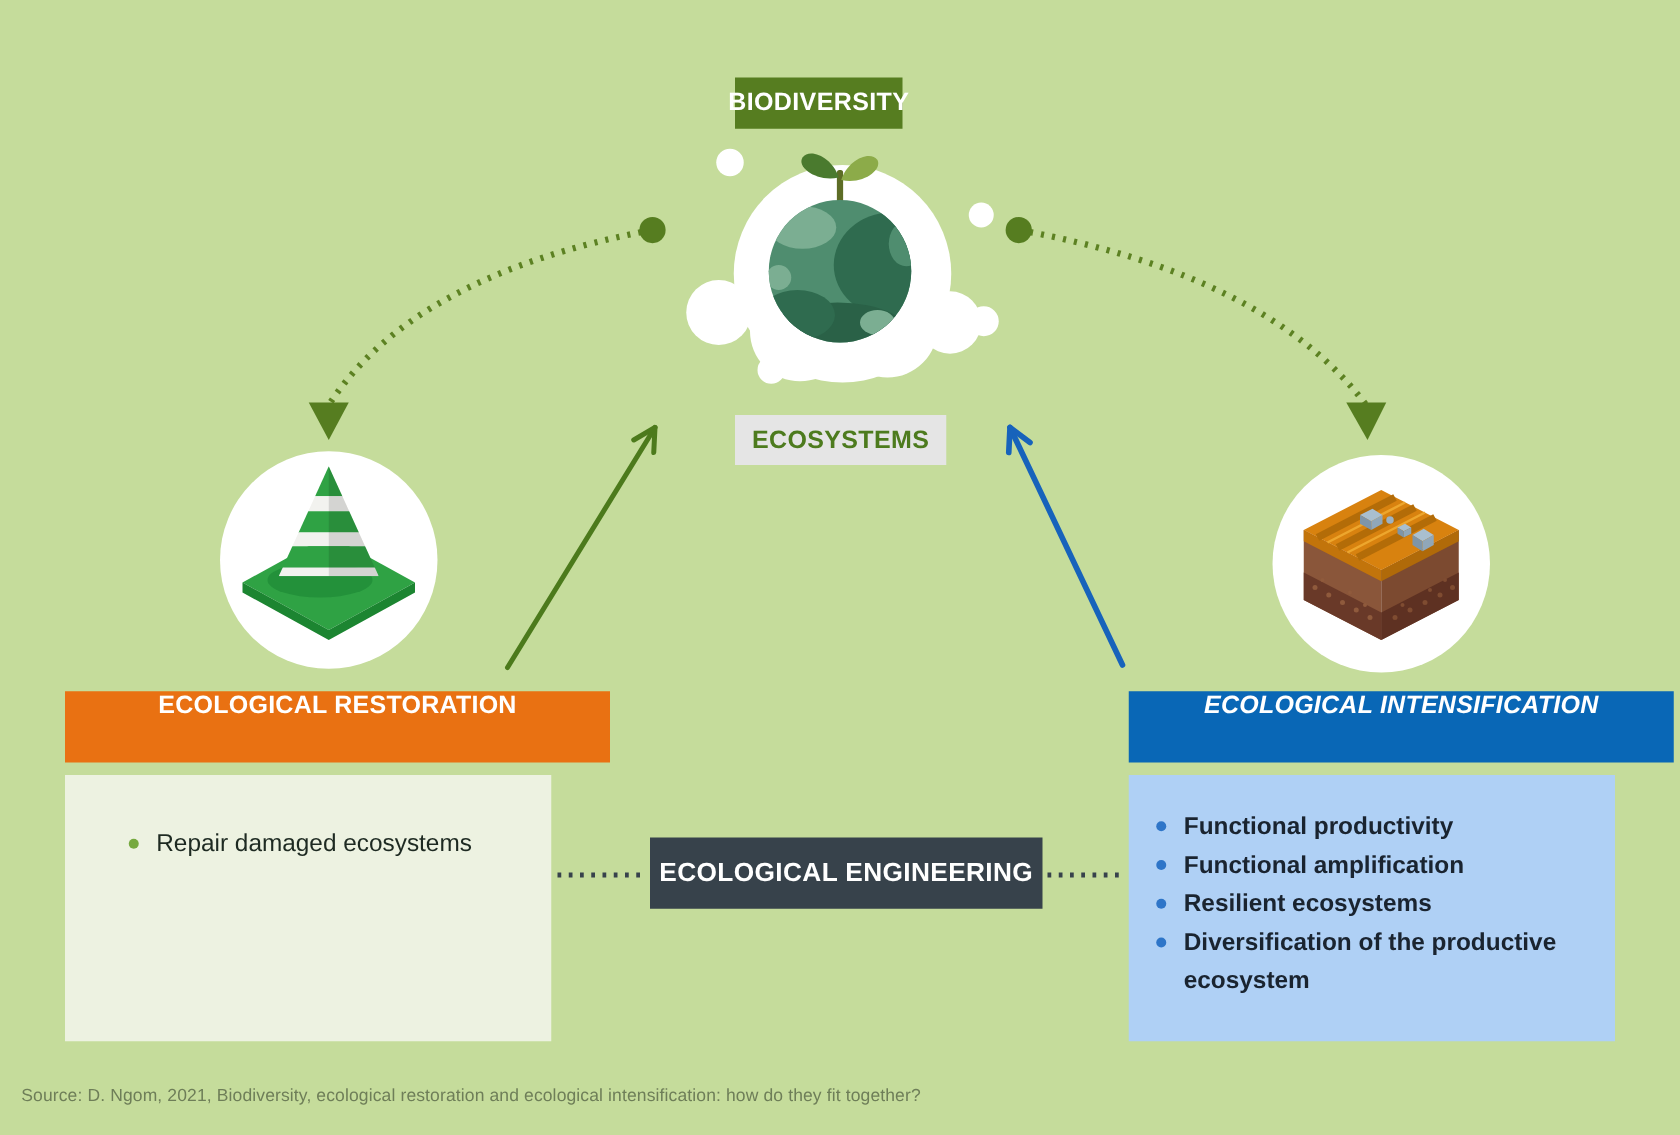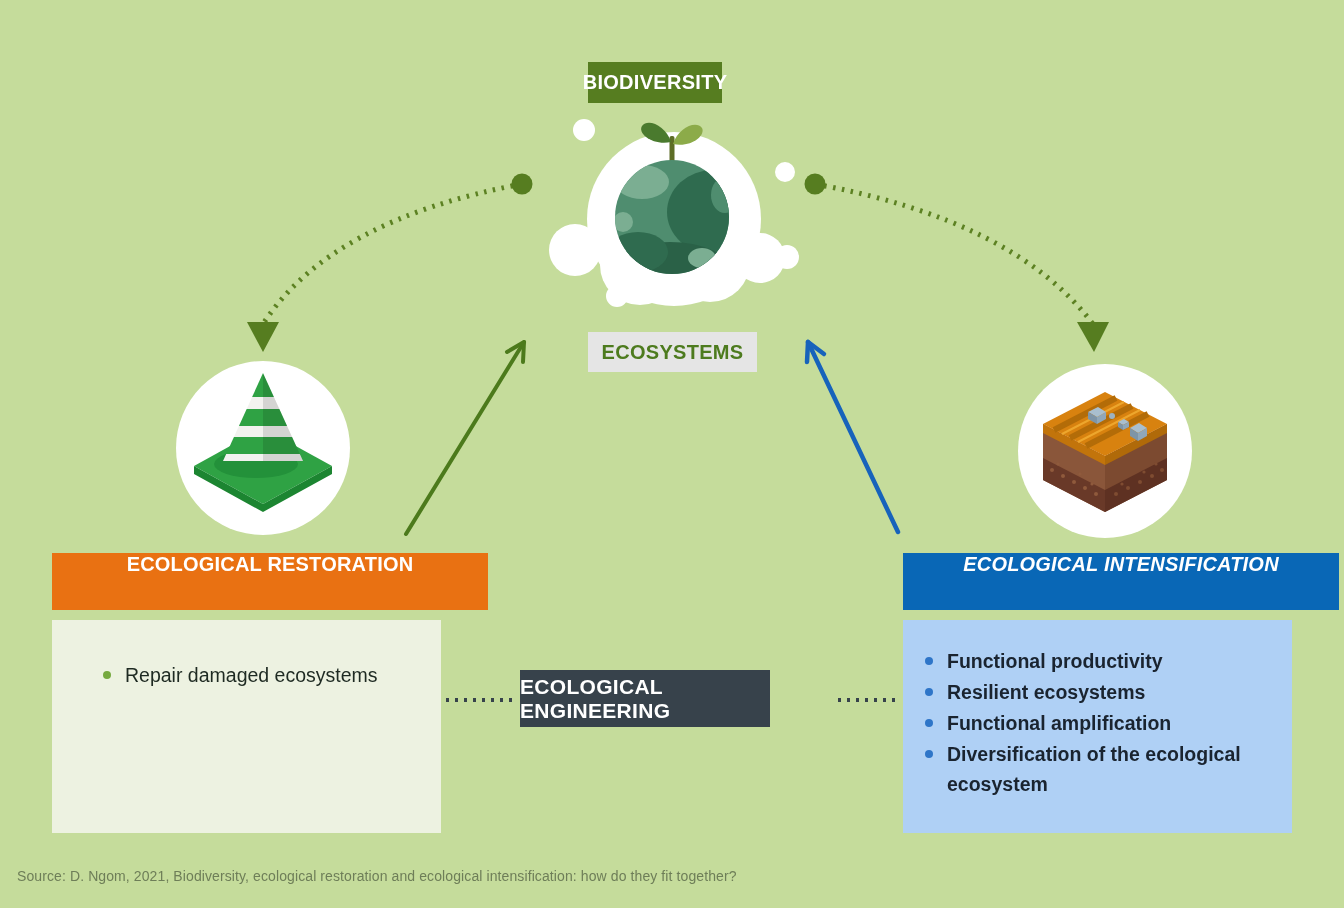--- a/index.html
+++ b/index.html
@@ -6,21 +6,21 @@
   body{font-family:"Liberation Sans","DejaVu Sans",sans-serif;}
   .canvas{
     position:relative;width:1344px;height:908px;overflow:hidden;
     background:#c5dc9b;
   }
   
   .pill{position:absolute;display:flex;align-items:center;justify-content:center;
         font-weight:bold;font-size:20px;letter-spacing:.3px;}
   .pill-biodiversity{left:588px;top:62px;width:134px;height:41px;background:#567d20;color:#fff;}
   .pill-ecosystems{left:588px;top:332px;width:169px;height:40px;background:#e5e5e5;color:#4d7b1e;}
-  .pill-engineering{left:520px;top:670px;width:250px;height:57px;background:#37424b;color:#fff;font-size:21px;}
+  .pill-engineering{left:520px;top:670px;width:314px;height:57px;background:#37424b;color:#fff;font-size:21px;}
   
   .card-header{position:absolute;top:553px;width:436px;height:57px;
         display:flex;align-items:flex-start;justify-content:center;
         color:#fff;font-weight:bold;font-size:20px;letter-spacing:.2px;}
   .card-body{position:absolute;top:620px;width:389px;height:213px;box-sizing:border-box;}
   .left .card-header{left:52px;background:#e97112;}
   .left .card-body{left:52px;background:#edf2e1;}
   .right .card-header{left:903px;background:#0967b6;font-style:italic;}
   .right .card-body{left:903px;background:#afd0f5;font-weight:bold;}
   ul.items{list-style:none;margin:0;padding:0;color:#1e2a22;font-size:19.5px;}
@@ -217,29 +217,29 @@
         <span>ECOLOGICAL INTENSIFICATION</span>
       </div>
     <div class="card-body">
       <ul class="items">
           <li>
             <span class="bullet"></span>
             <span>Functional productivity</span>
           </li>
           <li>
             <span class="bullet"></span>
+            <span>Functional amplification</span>
+          </li>
+          <li>
+            <span class="bullet"></span>
             <span>Resilient ecosystems</span>
           </li>
           <li>
             <span class="bullet"></span>
-            <span>Functional amplification</span>
-          </li>
-          <li>
-            <span class="bullet"></span>
-            <span>Diversification of the ecological ecosystem</span>
+            <span>Diversification of the productive ecosystem</span>
           </li>
         </ul>
     </div>
   </div>
 
   <div class="source">Source: D. Ngom, 2021, Biodiversity, ecological restoration and ecological intensification: how do they fit together?</div>
 
 </div>
 
 </body></html>

